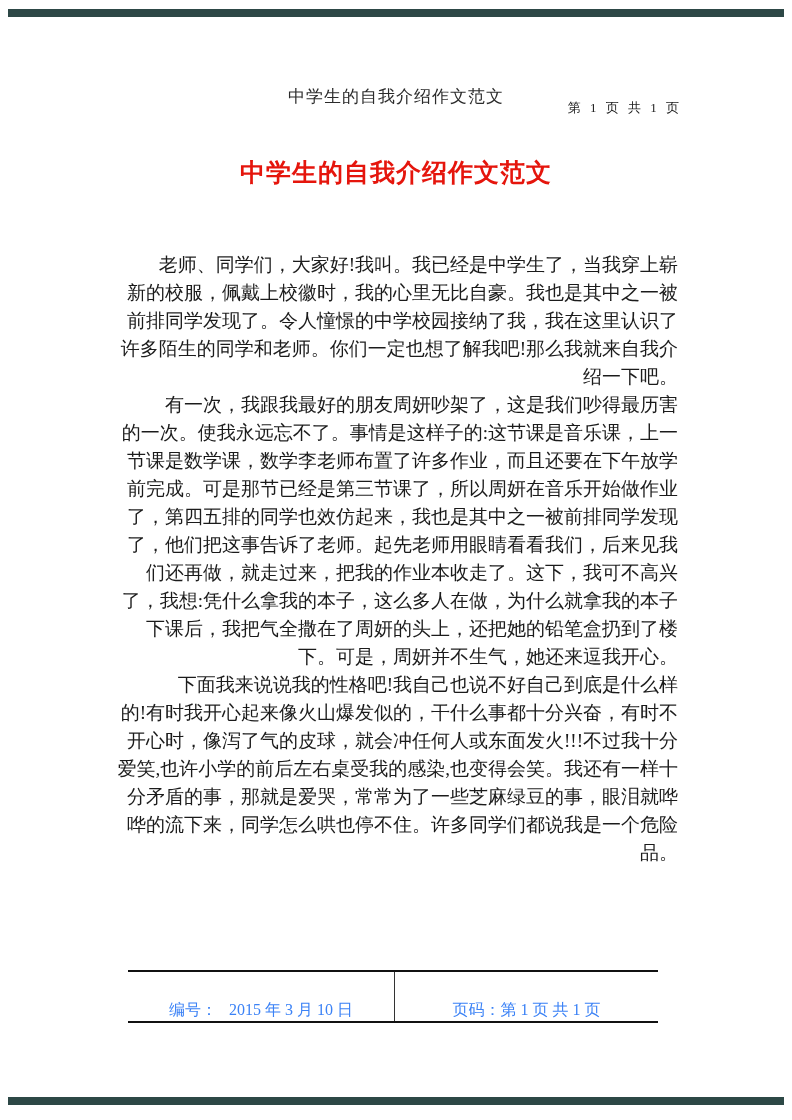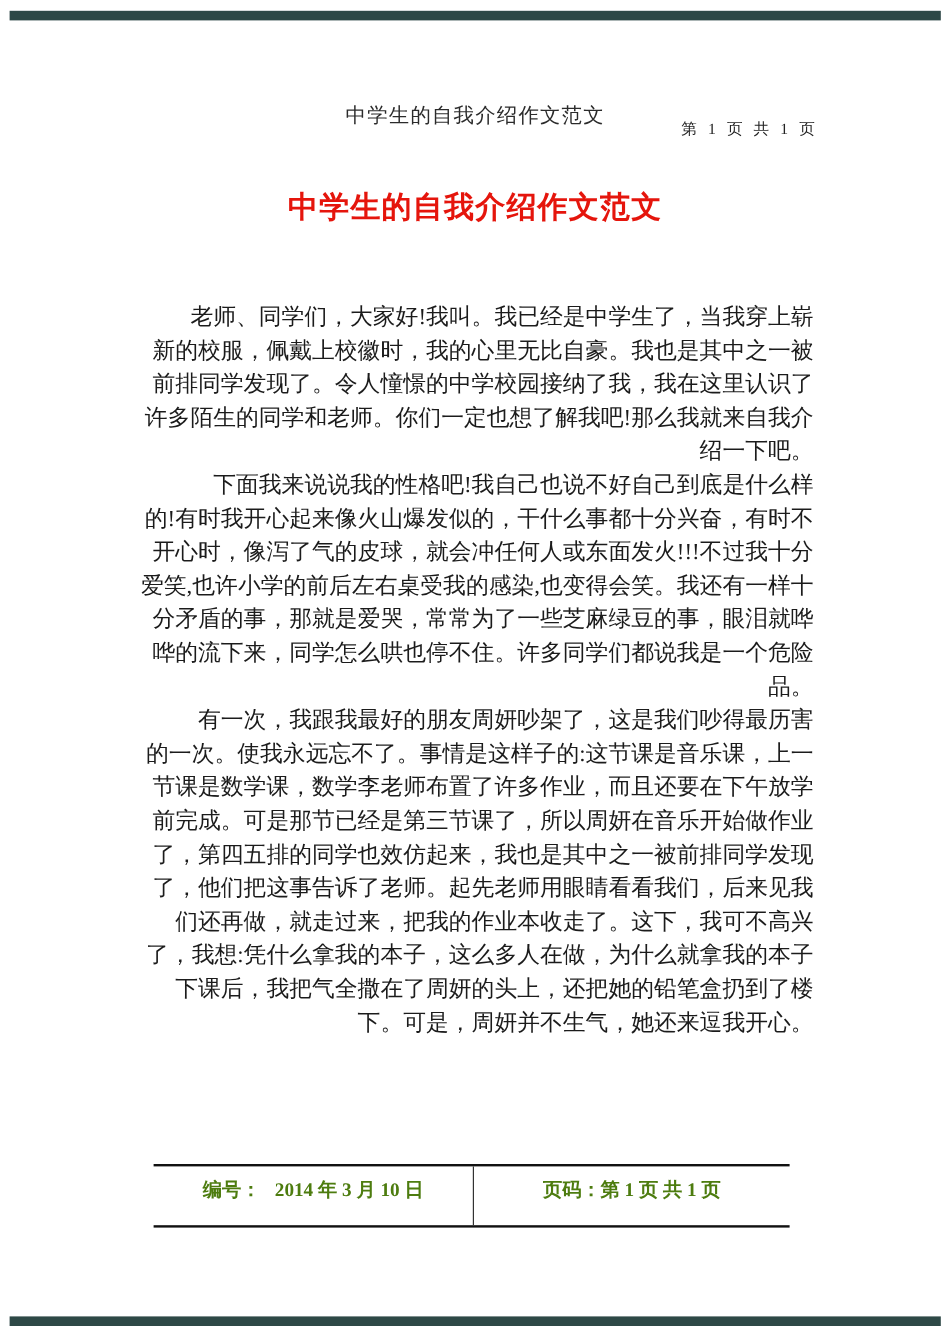--- a/index.html
+++ b/index.html
@@ -58,52 +58,52 @@
     top: 970px; left: 128px;
     width: 530px; height: 53px;
     border-top: 2.5px solid #111111;
     border-bottom: 2px solid #111111;
     display: flex;
   }
   .footer-cell {
     display: flex;
     align-items: flex-start;
     justify-content: center;
-    padding-top: 10px;
-    font-weight: bold;
+    padding-top: 28px;
+    font-weight: normal;
     font-size: 16px;
-    color: #4d7c0f;
+    color: #3b82f6;
     white-space: nowrap;
   }
   .footer-cell.left  { width: 267px; border-right: 1.5px solid #333333; }
   .footer-cell.right { width: 263px; }
   .footer-cell .gap { display: inline-block; width: 12px; }
 </style>
 </head>
 <body>
 
 <div class="edge-bar top" style="background: rgb(45, 72, 70);"></div>
 
 <div class="doc-header-title">中学生的自我介绍作文范文</div>
 
 <div class="doc-header-page">第 1 页 共 1 页</div>
 
 <div class="main-title" style="color: rgb(229, 21, 12);">中学生的自我介绍作文范文</div>
 
 <div class="body-text">
   <p>老师、同学们，大家好!我叫。我已经是中学生了，当我穿上崭新的校服，佩戴上校徽时，我的心里无比自豪。我也是其中之一被前排同学发现了。令人憧憬的中学校园接纳了我，我在这里认识了许多陌生的同学和老师。你们一定也想了解我吧!那么我就来自我介绍一下吧。</p>
+  <p>有一次，我跟我最好的朋友周妍吵架了，这是我们吵得最历害的一次。使我永远忘不了。事情是这样子的:这节课是音乐课，上一节课是数学课，数学李老师布置了许多作业，而且还要在下午放学前完成。可是那节已经是第三节课了，所以周妍在音乐开始做作业了，第四五排的同学也效仿起来，我也是其中之一被前排同学发现了，他们把这事告诉了老师。起先老师用眼睛看看我们，后来见我们还再做，就走过来，把我的作业本收走了。这下，我可不高兴了，我想:凭什么拿我的本子，这么多人在做，为什么就拿我的本子下课后，我把气全撒在了周妍的头上，还把她的铅笔盒扔到了楼下。可是，周妍并不生气，她还来逗我开心。</p>
   <p>下面我来说说我的性格吧!我自己也说不好自己到底是什么样的!有时我开心起来像火山爆发似的，干什么事都十分兴奋，有时不开心时，像泻了气的皮球，就会冲任何人或东面发火!!!不过我十分爱笑,也许小学的前后左右桌受我的感染,也变得会笑。我还有一样十分矛盾的事，那就是爱哭，常常为了一些芝麻绿豆的事，眼泪就哗哗的流下来，同学怎么哄也停不住。许多同学们都说我是一个危险品。</p>
-  <p>有一次，我跟我最好的朋友周妍吵架了，这是我们吵得最历害的一次。使我永远忘不了。事情是这样子的:这节课是音乐课，上一节课是数学课，数学李老师布置了许多作业，而且还要在下午放学前完成。可是那节已经是第三节课了，所以周妍在音乐开始做作业了，第四五排的同学也效仿起来，我也是其中之一被前排同学发现了，他们把这事告诉了老师。起先老师用眼睛看看我们，后来见我们还再做，就走过来，把我的作业本收走了。这下，我可不高兴了，我想:凭什么拿我的本子，这么多人在做，为什么就拿我的本子下课后，我把气全撒在了周妍的头上，还把她的铅笔盒扔到了楼下。可是，周妍并不生气，她还来逗我开心。</p>
 </div>
 
 <div class="footer-table">
   <div class="footer-cell left">
     <span>编号：</span>
       <span class="gap"></span>
-      <span>2014 年 3 月 10 日</span>
+      <span>2015 年 3 月 10 日</span>
   </div>
   <div class="footer-cell right">
     <span>页码：</span>
       <span>第 1 页 共 1 页</span>
   </div>
 </div>
 
 <div class="edge-bar bottom" style="background: rgb(45, 72, 70);"></div>
 
 </body></html>

